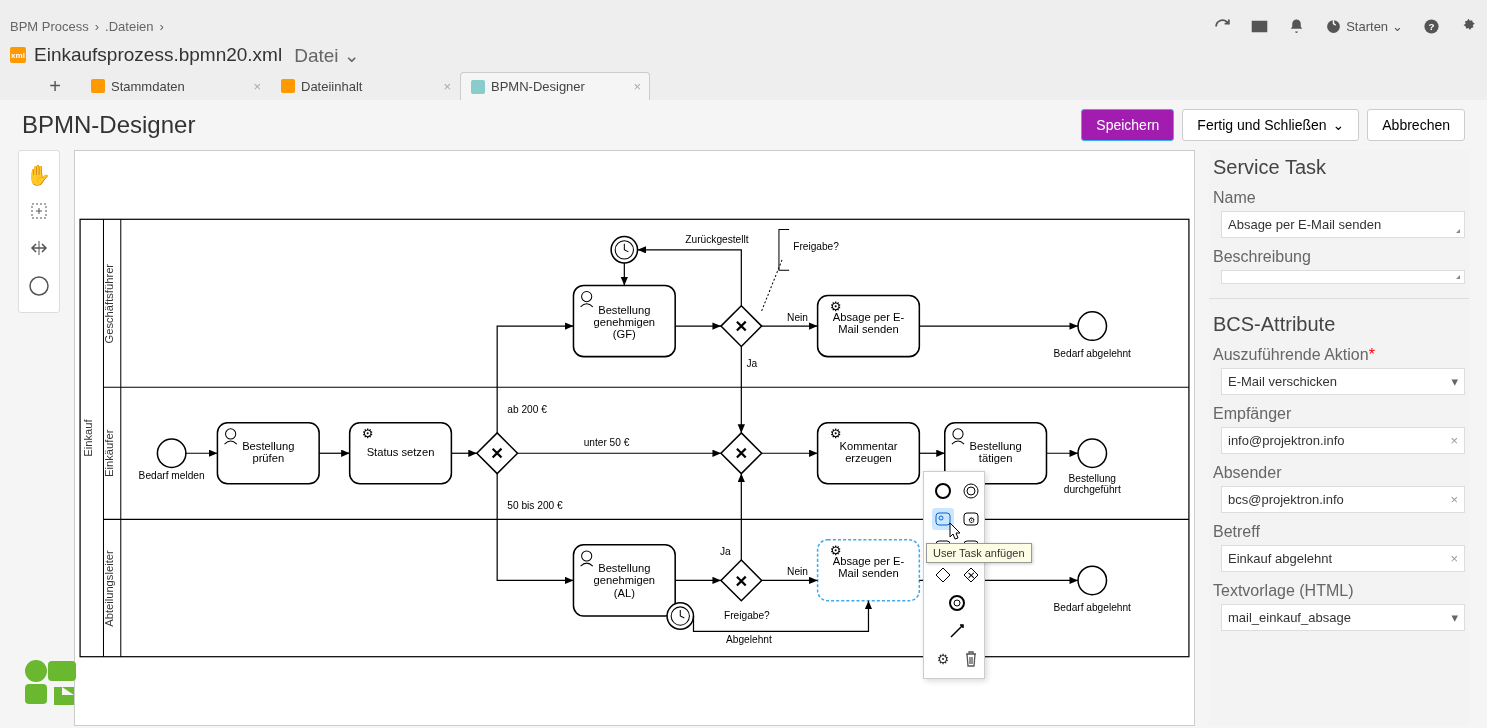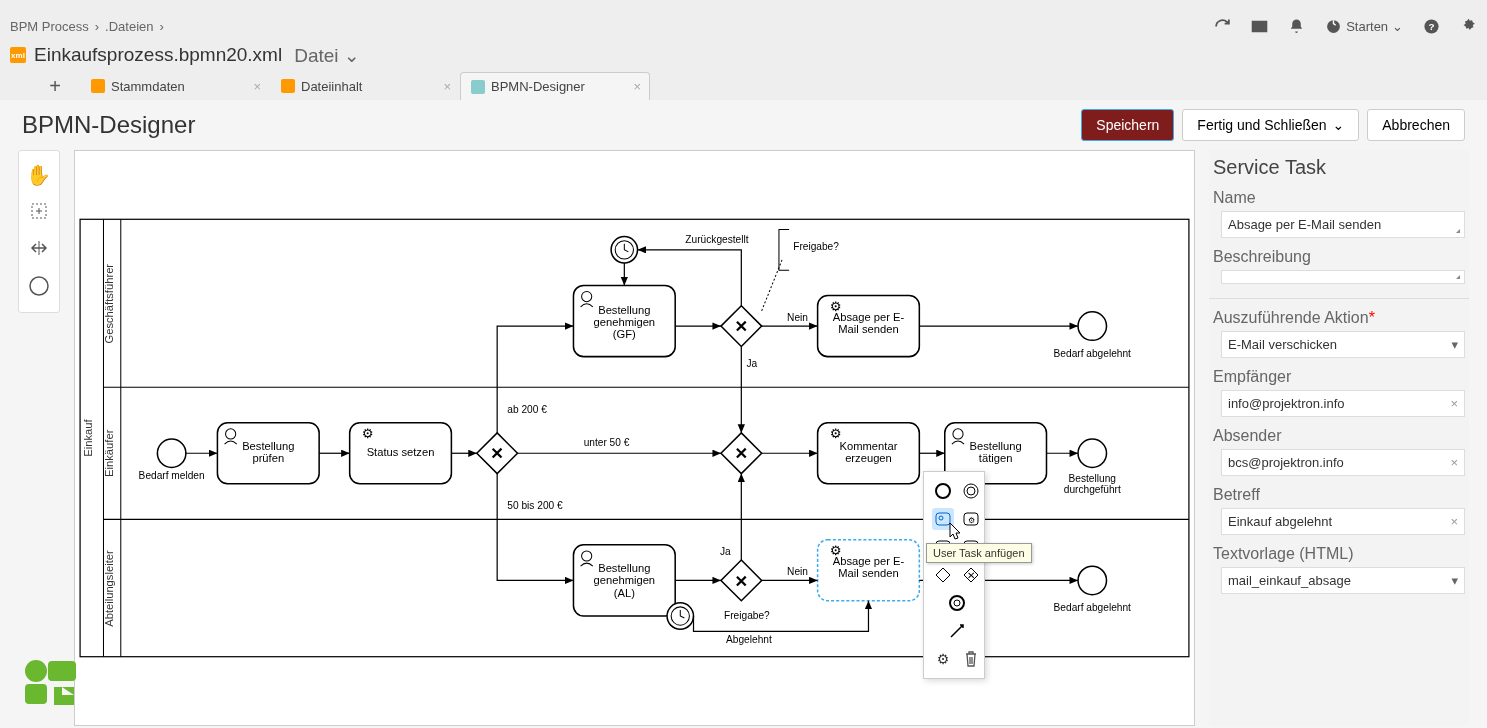--- a/index.html
+++ b/index.html
@@ -19,21 +19,21 @@
 .tab{height:28px;padding:0 28px 0 10px;display:flex;align-items:center;gap:6px;position:relative;cursor:pointer;border:1px solid transparent;color:#444;min-width:190px}
 .tab .close{position:absolute;right:8px;color:#aaa;font-size:13px}
 .tab.active{background:#f5f5f5;border:1px solid #ccc;border-bottom:none;border-radius:4px 4px 0 0}
 .tab-icon{width:14px;height:14px;background:#f90;border-radius:2px}
 .tab-icon.bpmn{background:#8cc}
 .content{background:#f5f5f5;height:calc(728px - 92px);display:flex;flex-direction:column}
 .header-row{height:50px;display:flex;align-items:center;justify-content:space-between;padding:0 22px}
 .page-title{font-size:24px;color:#333}
 .header-btns{display:flex;gap:8px}
 .btn{padding:7px 14px;border:1px solid #ccc;border-radius:3px;background:#fff;cursor:pointer;font-size:14px;display:flex;align-items:center;gap:6px}
-.btn.primary{background:#7f1d1d;color:#fff;border-color:#3dabf0}
+.btn.primary{background:#a21caf;color:#fff;border-color:#3dabf0}
 .main-area{flex:1;display:flex;padding:0 18px 10px 18px;gap:14px}
 .toolbox{width:42px;background:#fff;border:1px solid #ddd;border-radius:3px;display:flex;flex-direction:column;align-items:center;gap:14px;padding:12px 0;height:fit-content}
 .toolbox div{cursor:pointer}
 .canvas-wrap{flex:1;position:relative;background:#fff;border:1px solid #ccc}
 .props{width:260px;background:#f3f3f3;display:flex;flex-direction:column;gap:2px}
 .props-section-title{font-size:20px;color:#444;padding:6px 4px}
 .props-label{font-size:16px;color:#666;padding:2px 4px}
 .props-input{margin:0 4px 6px 12px;background:#fff;border:1px solid #ddd;padding:5px 6px;font-size:13px;color:#333;position:relative}
 .props-input.editable::after{content:"";position:absolute;right:4px;bottom:4px;width:0;height:0;border-left:4px solid transparent;border-bottom:4px solid #888}
 .props-input .x{float:right;color:#999}
@@ -350,20 +350,21 @@
       </div>
     </div>
 
     <div class="props">
       <div class="props-section-title">Service Task</div>
       <div class="props-label">Name</div>
       <div class="props-input editable">Absage per E-Mail senden</div>
       <div class="props-label">Beschreibung</div>
       <div class="props-input editable" style="min-height:14px"></div>
       <hr>
+      <div class="props-section-title">BCS-Attribute</div>
       <div class="props-label"><span>Auszuführende Aktion</span><span class="req">*</span></div>
       <div class="props-input props-select">E-Mail verschicken</div>
       <div class="props-label">Empfänger</div>
       <div class="props-input"><span>info@projektron.info</span><span class="x">×</span></div>
       <div class="props-label">Absender</div>
       <div class="props-input"><span>bcs@projektron.info</span><span class="x">×</span></div>
       <div class="props-label">Betreff</div>
       <div class="props-input"><span>Einkauf abgelehnt</span><span class="x">×</span></div>
       <div class="props-label">Textvorlage (HTML)</div>
       <div class="props-input props-select">mail_einkauf_absage</div>

